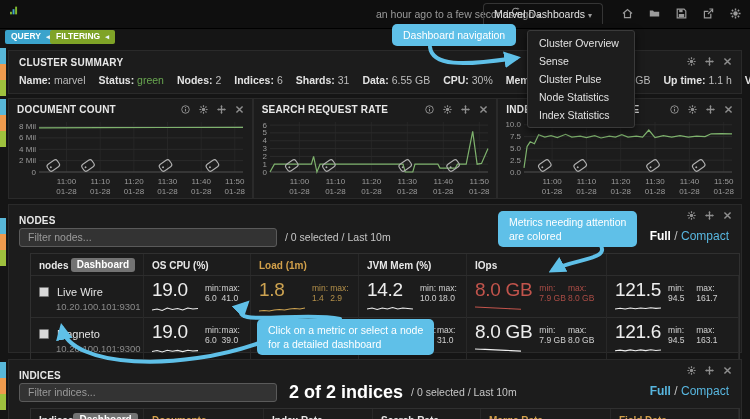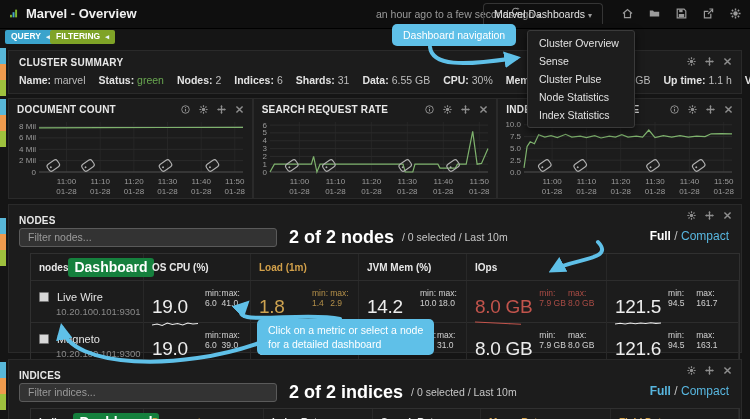--- a/index.html
+++ b/index.html
@@ -50,30 +50,30 @@
   .count-big{font-size:18px;font-weight:bold;color:#fff;}
   .count-suffix{font-size:10.5px;color:#c7c7c7;margin-left:-4px;}
   .fullcompact{position:absolute;right:12px;top:24px;font-size:12px;color:#c0c0c0;}
   .fullcompact .full{color:#fff;font-weight:bold;cursor:pointer;}
   .fullcompact.fc-ind .full{color:#58b7e0;}
   .fullcompact .compact{color:#58b7e0;cursor:pointer;}
   .mtable{margin:5px 0 0 21px;width:710px;border:1px solid #303030;box-sizing:border-box;}
   .thead,.trow{display:grid;}
   .th{font-size:10px;font-weight:bold;color:#e8e8e8;padding:4px 8px 3px;border-right:1px solid #282828;display:flex;justify-content:space-between;align-items:center;cursor:pointer;}
   .th.st-warn{color:#d2a04a;} .th.st-alert{color:#c9534b;}
-  .badge{background:#15803d;color:#fff;font-size:14px;font-weight:bold;padding:1px 6px 2px;border-radius:3px;}
+  .badge{background:#737373;color:#fff;font-size:10px;font-weight:bold;padding:1px 6px 2px;border-radius:3px;}
   .trow{border-top:1px solid #2d2d2d;height:41px;}
   .td{border-right:1px solid #282828;box-sizing:border-box;cursor:pointer;}
   .ncell{padding:6px 8px;}
   .cbx{display:inline-block;width:8px;height:8px;background:#d8d8d8;border:1px solid #777;border-radius:1px;margin-right:8px;vertical-align:-1px;cursor:pointer;}
   .nname{font-size:11px;color:#e4e4e4;}
   .nip{font-size:9.5px;color:#8a8a8a;margin:1px 0 0 17px;}
   .mcell{display:grid;grid-template-columns:auto auto;justify-content:start;column-gap:7px;padding:4px 8px 2px;color:#ededed;}
   .mcell.st-warn{color:#cda351;} .mcell.st-alert{color:#c2544c;}
-  .mv{font-size:19px;line-height:19px;grid-row:1;letter-spacing:-0.3px;margin-top:12px;}
+  .mv{font-size:19px;line-height:19px;grid-row:1;letter-spacing:-0.3px;}
   .mside{grid-row:1 / span 2;display:flex;flex-direction:row;justify-content:space-between;height:28px;font-size:8.5px;opacity:.85;padding-top:3px;}
   .mspark{grid-row:2;margin-top:2px;}
   
   .menu{position:absolute;left:527px;top:30px;width:106px;background:#1d1d1d;border:1px solid #3a3a3a;border-radius:3px;padding:3px 0;z-index:60;box-shadow:0 3px 8px rgba(0,0,0,.6);}
   .menu-item{font-size:10.5px;color:#e2e2e2;padding:3px 11px;cursor:pointer;white-space:nowrap;}
   
   .tip{position:absolute;background:#5fc0e8;color:#fff;font-size:10.5px;line-height:1.35;border-radius:5px;padding:4px 11px;z-index:55;white-space:nowrap;}
   #tt-nav{left:392px;top:24px;}
   #tt-metrics{left:498px;top:211px;}
   #tt-click{left:257px;top:319px;}
@@ -86,21 +86,20 @@
 
   <div class="topbar">
     <div class="logo-title">
       <span class="picon">
         <svg width="14" height="12" viewBox="0 0 14 12">
             <rect x="0" y="8" width="3" height="4" fill="#7eb82f"></rect>
             <rect x="4" y="4" width="3" height="8" fill="#46a5c9"></rect>
             <rect x="8" y="0" width="3" height="12" fill="#7eb82f"></rect>
           </svg>
       </span>
-      <span class="ttl">Marvel - Overview</span>
     </div>
     <span class="time-range"><span>an hour ago to a few seconds ago</span><span class="caret">▾</span></span>
     <span class="tb-refresh picon">
         <svg viewBox="0 0 12 12">
           <path d="M10 6.6A4.1 4.1 0 1 1 8.9 3" fill="none" stroke="currentColor" stroke-width="1.4"></path>
           <path d="M8.2 0.6l.6 2.6 2.6-.6z" fill="currentColor"></path>
         </svg>
       </span>
     <span class="dashboards"><span>Marvel Dashboards</span><span class="caret">▾</span></span>
     <div class="tb-icons">
@@ -443,21 +442,20 @@
         </span>
       <span class="picon">
           <svg viewBox="0 0 10 10">
             <path d="M1.6 1.6l6.8 6.8M8.4 1.6L1.6 8.4" stroke="currentColor" stroke-width="1.6"></path>
           </svg>
         </span>
     </div>
     <div class="fullcompact"><span class="full">Full</span> / <span class="compact">Compact</span></div>
     <div class="filter-row">
       <input class="filter-input" placeholder="Filter nodes..." style="">
-      <span class="count-big">2 of 2 nodes</span>
       <span class="count-suffix">/ 0 selected / Last 10m</span>
     </div>
     <div class="mtable" id="nodes-table">
         <div class="thead" style="grid-template-columns: 113px 107px 108px 108px 140px 132px;">
           <div class="th">
             <span>nodes</span>
             <span class="badge">Dashboard</span>
           </div>
           <div class="th">OS CPU (%)</div>
           <div class="th st-warn">Load (1m)</div>
@@ -617,20 +615,24 @@
 
   <div class="menu" id="dash-menu">
       <div class="menu-item">Cluster Overview</div>
       <div class="menu-item">Sense</div>
       <div class="menu-item">Cluster Pulse</div>
       <div class="menu-item">Node Statistics</div>
       <div class="menu-item">Index Statistics</div>
     </div>
 
   <div class="tip" id="tt-nav"><span>Dashboard navigation</span></div>
+  <div class="tip" id="tt-metrics">
+      <div>Metrics needing attention</div>
+      <div>are colored</div>
+    </div>
   <div class="tip" id="tt-click">
       <div>Click on a metric or select a node</div>
       <div>for a detailed dashboard</div>
     </div>
 
   <svg id="arrows">
     <defs>
       <marker id="ah" viewBox="0 0 10 10" refX="7" refY="5" markerWidth="4.2" markerHeight="4.2" orient="auto">
         <path d="M0,0 L10,5 L0,10 z" fill="#5fc0e8"></path>
       </marker>

